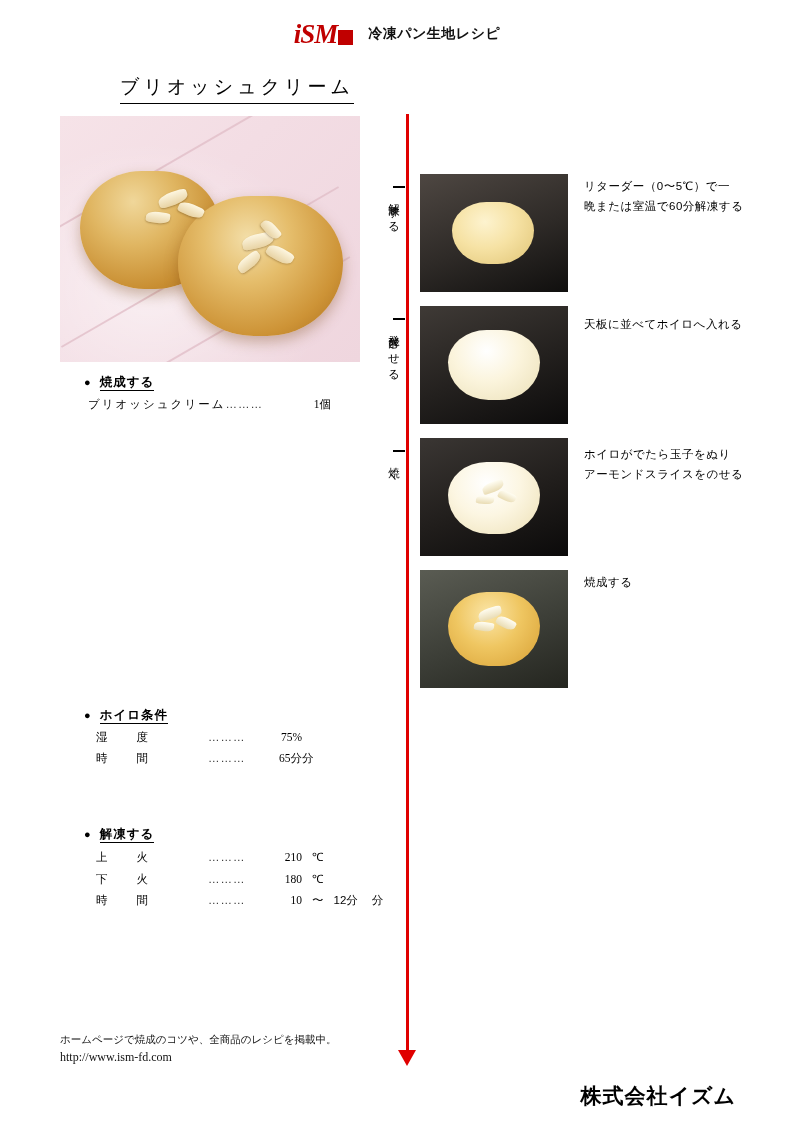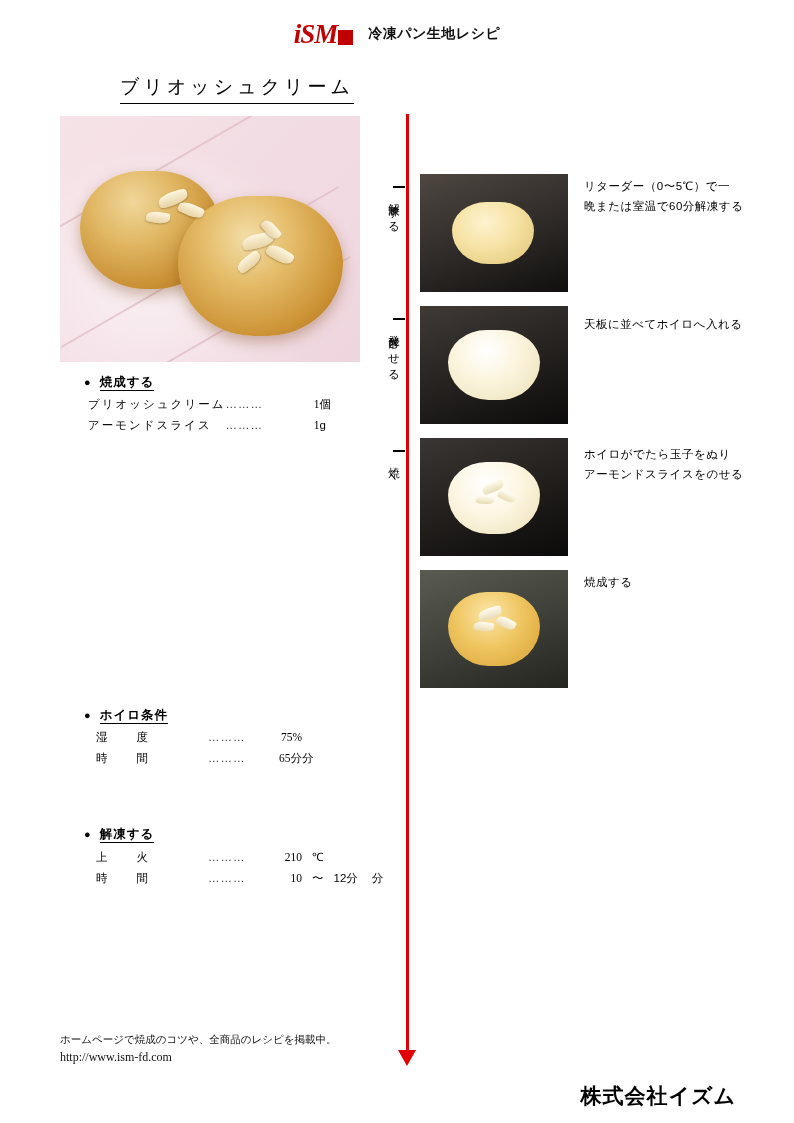--- a/index.html
+++ b/index.html
@@ -256,26 +256,20 @@
   <span class="bullet">●</span><span class="u">焼成する</span>
 </div>
 <table class="spec" style="left:88px; top:394px;">
   <tbody>
       <tr>
     <td class="lbl">ブリオッシュクリーム</td>
     <td class="dots">………</td>
     <td class="val">1</td>
     <td class="unit">個</td>
   </tr>
-  <tr>
-    <td class="lbl">アーモンドスライス</td>
-    <td class="dots">………</td>
-    <td class="val">1</td>
-    <td class="unit">g</td>
-  </tr>
 </tbody>
   </table>
 
 <div class="sec-head" style="left:84px; top:707px;">
   <span class="bullet">●</span><span class="u">ホイロ条件</span>
 </div>
 <table class="spec" style="left:96px; top:727px;">
   <tbody>
   <tr>
     <td class="lbl">湿　　度</td>
@@ -294,20 +288,26 @@
 
 <div class="sec-head" style="left:84px; top:826px;">
   <span class="bullet">●</span><span class="u">解凍する</span>
 </div>
 <table class="spec" style="left:96px; top:846px;">
   <tbody>
       <tr>
     <td class="lbl">上　　火</td>
     <td class="dots">………</td>
     <td class="val">210</td>
+    <td class="unit" style="padding-left:10px;">℃</td>
+  </tr>
+  <tr>
+    <td class="lbl">下　　火</td>
+    <td class="dots">………</td>
+    <td class="val">180</td>
     <td class="unit" style="padding-left:10px;">℃</td>
   </tr>
   <tr>
     <td class="lbl">時　　間</td>
     <td class="dots">………</td>
     <td class="val">10</td>
     <td class="unit" style="padding-left:10px;">〜</td>
     <td class="unit" style="padding-left:10px;">12分</td>
     <td class="unit" style="padding-left:14px;">分</td>
   </tr>

